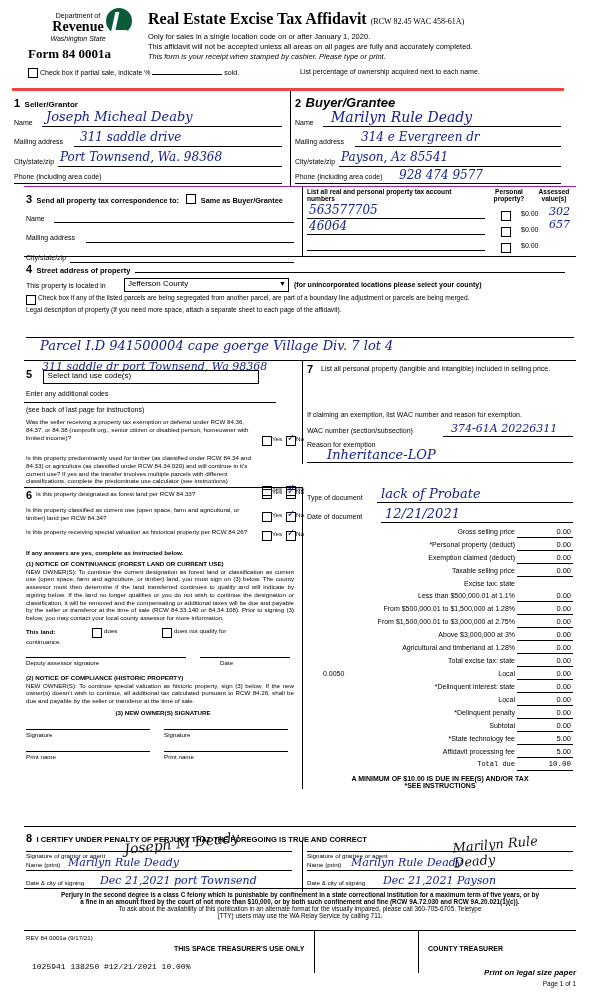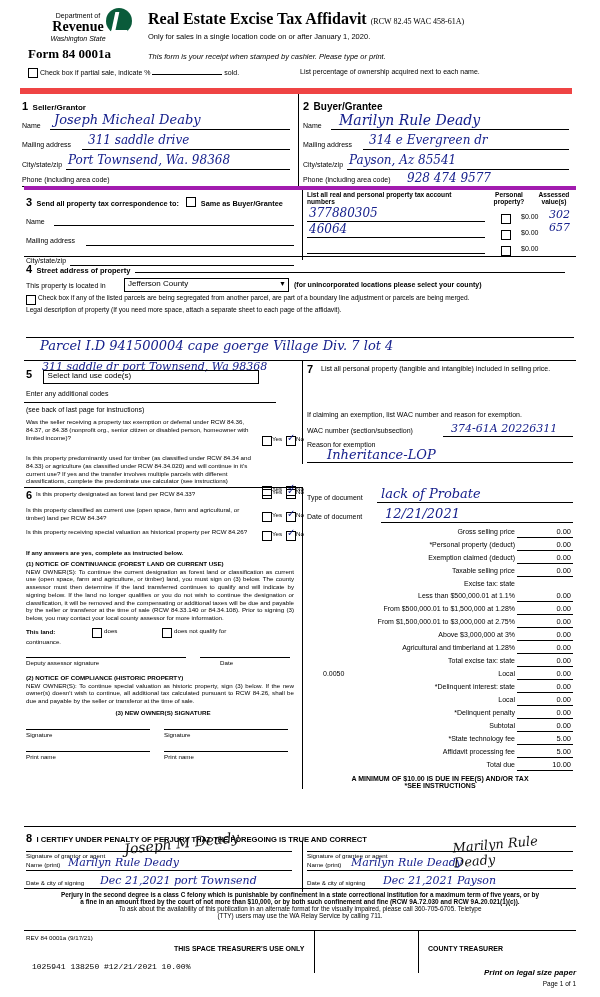--- a/index.html
+++ b/index.html
@@ -43,32 +43,33 @@
       <div class="d2">Revenue</div>
       <div class="d3">Washington State</div>
     </div>
     <div class="logo"></div>
     <div class="formno">Form 84 0001a</div>
     <div class="title">
       <span>Real Estate Excise Tax Affidavit</span>
       <span class="titleref">(RCW 82.45 WAC 458-61A)</span>
     </div>
     <div class="subl" style="top:32px;">Only for sales in a single location code on or after January 1, 2020.</div>
+    <div class="subl" style="top:42px;">This affidavit will not be accepted unless all areas on all pages are fully and accurately completed.</div>
     <div class="subl" style="top:52px;font-style:italic;">This form is your receipt when stamped by cashier. Please type or print.</div>
 
     <div style="position:absolute;left:28px;top:68px;font-size:7px;">
       <span class="bx"></span>
       <span>Check box if partial sale, indicate %</span>
       <span style="display:inline-block;width:70px;border-bottom:1px solid #000;"></span>
       <span>sold.</span>
     </div>
     <div style="position:absolute;left:300px;top:68px;font-size:7px;">List percentage of ownership acquired next to each name.</div>
   </div>
 
-  <div style="position:absolute;left:20px;top:88px;width:552px;border-top:6px solid #ef4444;">
+  <div style="position:absolute;left:12px;top:88px;width:552px;border-top:3px solid #ef4444;">
 
     <div style="position:absolute;left:0;top:0;width:274px;">
       <div style="padding:2px 0 0 2px;">
         <span class="sec-num">1</span>
         <span style="font-size:8px;font-weight:bold;">Seller/Grantor</span>
       </div>
       <div style="position:relative;height:19px;">
         <span class="lbl" style="position:absolute;left:2px;top:8px;">Name</span>
         <span class="hand" style="position:absolute;left:34px;top:-2px;font-size:13px;">Joseph Micheal Deaby</span>
         <div style="position:absolute;left:30px;right:4px;top:15px;border-bottom:1px solid #000;"></div>
@@ -86,21 +87,21 @@
       <div style="position:relative;height:17px;">
         <span class="lbl" style="position:absolute;left:2px;top:3px;">Phone (including area code)</span>
         <span class="hand" style="position:absolute;left:100px;top:0px;font-size:12px;"></span>
         <div style="position:absolute;left:2px;right:4px;top:13px;border-bottom:1px solid #000;"></div>
       </div>
     </div>
 
     <div style="position:absolute;left:278px;top:0;width:274px;border-left:1px solid #000;">
       <div style="padding:2px 0 0 4px;">
         <span class="sec-num">2</span>
-        <span style="font-size:10px;font-weight:bold;">Buyer/Grantee</span>
+        <span style="font-size:13px;font-weight:bold;font-style:italic;">Buyer/Grantee</span>
       </div>
       <div style="position:relative;height:19px;">
         <span class="lbl" style="position:absolute;left:4px;top:8px;">Name</span>
         <span class="hand" style="position:absolute;left:40px;top:-2px;font-size:14px;">Marilyn Rule Deady</span>
         <div style="position:absolute;left:32px;right:4px;top:15px;border-bottom:1px solid #000;"></div>
       </div>
       <div style="position:relative;height:20px;">
         <span class="lbl" style="position:absolute;left:4px;top:8px;">Mailing address</span>
         <span class="hand" style="position:absolute;left:70px;top:0px;font-size:12px;">314 e Evergreen dr</span>
         <div style="position:absolute;left:64px;right:4px;top:16px;border-bottom:1px solid #000;"></div>
@@ -111,21 +112,21 @@
         <div style="position:absolute;left:48px;right:4px;top:16px;border-bottom:1px solid #000;"></div>
       </div>
       <div style="position:relative;height:17px;">
         <span class="lbl" style="position:absolute;left:4px;top:3px;">Phone (including area code)</span>
         <span class="hand" style="position:absolute;left:108px;top:-2px;font-size:12px;">928 474 9577</span>
         <div style="position:absolute;left:4px;right:4px;top:13px;border-bottom:1px solid #000;"></div>
       </div>
     </div>
   </div>
 
-  <div style="position:absolute;left:24px;top:186px;width:552px;border-top:4px solid #a21caf;height:70px;">
+  <div style="position:absolute;left:24px;top:186px;width:552px;border-top:1px solid #a21caf;height:70px;">
     <div style="position:absolute;left:0;top:0;width:274px;height:70px;">
       <div style="padding:2px 0 0 2px;">
         <span class="sec-num">3</span>
         <span style="font-size:7.3px;font-weight:bold;">Send all property tax correspondence to:</span>
         <span class="bx" style="margin-left:3px;"></span>
         <span style="font-size:7.3px;font-weight:bold;">Same as Buyer/Grantee</span>
       </div>
       <div style="position:relative;height:19px;">
         <span class="lbl" style="position:absolute;left:2px;top:8px;">Name</span>
         <span class="hand" style="position:absolute;left:34px;top:0;font-size:12px;"></span>
@@ -140,21 +141,21 @@
         <div style="position:absolute;left:46px;right:4px;top:16px;border-bottom:1px solid #000;"></div>
       </div>
     </div>
 
     <div style="position:absolute;left:278px;top:0;width:274px;height:70px;border-left:1px solid #000;">
       <div style="position:absolute;left:4px;top:1px;width:170px;font-size:6.6px;font-weight:bold;">List all real and personal property tax account numbers</div>
       <div style="position:absolute;left:186px;top:1px;width:40px;font-size:6.6px;font-weight:bold;text-align:center;">Personal property?</div>
       <div style="position:absolute;left:228px;top:1px;width:46px;font-size:6.6px;font-weight:bold;text-align:center;">Assessed value(s)</div>
 
       <div style="position:absolute;left:4px;top:20px;width:266px;">
-        <span class="hand" style="position:absolute;left:2px;top:-4px;font-size:12px;">377880305</span>
+        <span class="hand" style="position:absolute;left:2px;top:-4px;font-size:12px;">563577705</span>
         <div style="position:absolute;left:0;width:178px;top:11px;border-bottom:1px solid #000;"></div>
         <span class="bx" style="position:absolute;left:194px;top:4px;"></span>
         <span style="position:absolute;left:214px;top:3px;font-size:7px;">$0.00</span>
         <span class="hand" style="position:absolute;left:242px;top:-2px;font-size:11px;font-style:italic;">302 657</span>
       </div>
       <div style="position:absolute;left:4px;top:36px;width:266px;">
         <span class="hand" style="position:absolute;left:2px;top:-4px;font-size:12px;">46064</span>
         <div style="position:absolute;left:0;width:178px;top:11px;border-bottom:1px solid #000;"></div>
         <span class="bx" style="position:absolute;left:194px;top:4px;"></span>
         <span style="position:absolute;left:214px;top:3px;font-size:7px;">$0.00</span>
@@ -401,21 +402,21 @@
       <div style="position:relative;height:13px;">
         <span class="sm" style="position:absolute;right:62px;top:1px;">*State technology fee</span>
         <span class="money" style="position:absolute;right:6px;top:1px;width:50px;">5.00</span>
         <div style="position:absolute;right:4px;width:56px;top:11px;border-bottom:1px solid #000;"></div>
       </div>
       <div style="position:relative;height:13px;">
         <span class="sm" style="position:absolute;right:62px;top:1px;">Affidavit processing fee</span>
         <span class="money" style="position:absolute;right:6px;top:1px;width:50px;">5.00</span>
         <div style="position:absolute;right:4px;width:56px;top:11px;border-bottom:1px solid #000;"></div>
       </div>
-      <div style="position:relative;height:14px;">
+      <div style="position:relative;height:14px;font-family:Liberation Mono, monospace;">
         <span class="sm" style="position:absolute;right:62px;top:1px;">Total due</span>
         <span class="money" style="position:absolute;right:6px;top:1px;width:50px;">10.00</span>
         <div style="position:absolute;right:4px;width:56px;top:11px;border-bottom:1px solid #000;"></div>
       </div>
     </div>
 
     <div style="text-align:center;margin-top:2px;">
       <div style="font-size:7px;font-weight:bold;">A MINIMUM OF $10.00 IS DUE IN FEE(S) AND/OR TAX</div>
       <div style="font-size:7px;font-weight:bold;">*SEE INSTRUCTIONS</div>
     </div>

